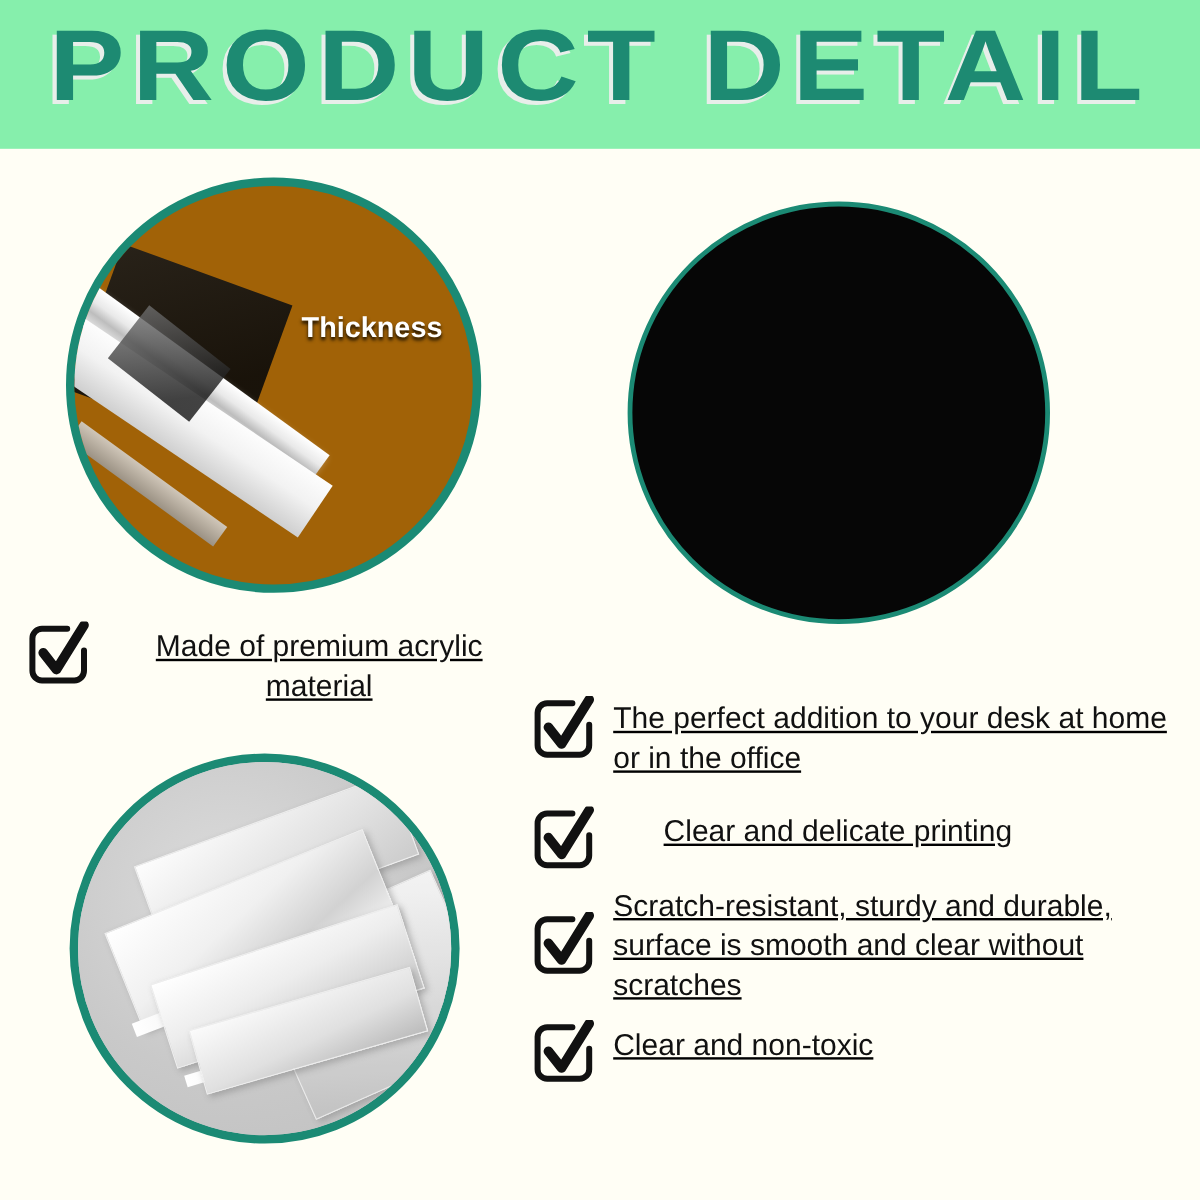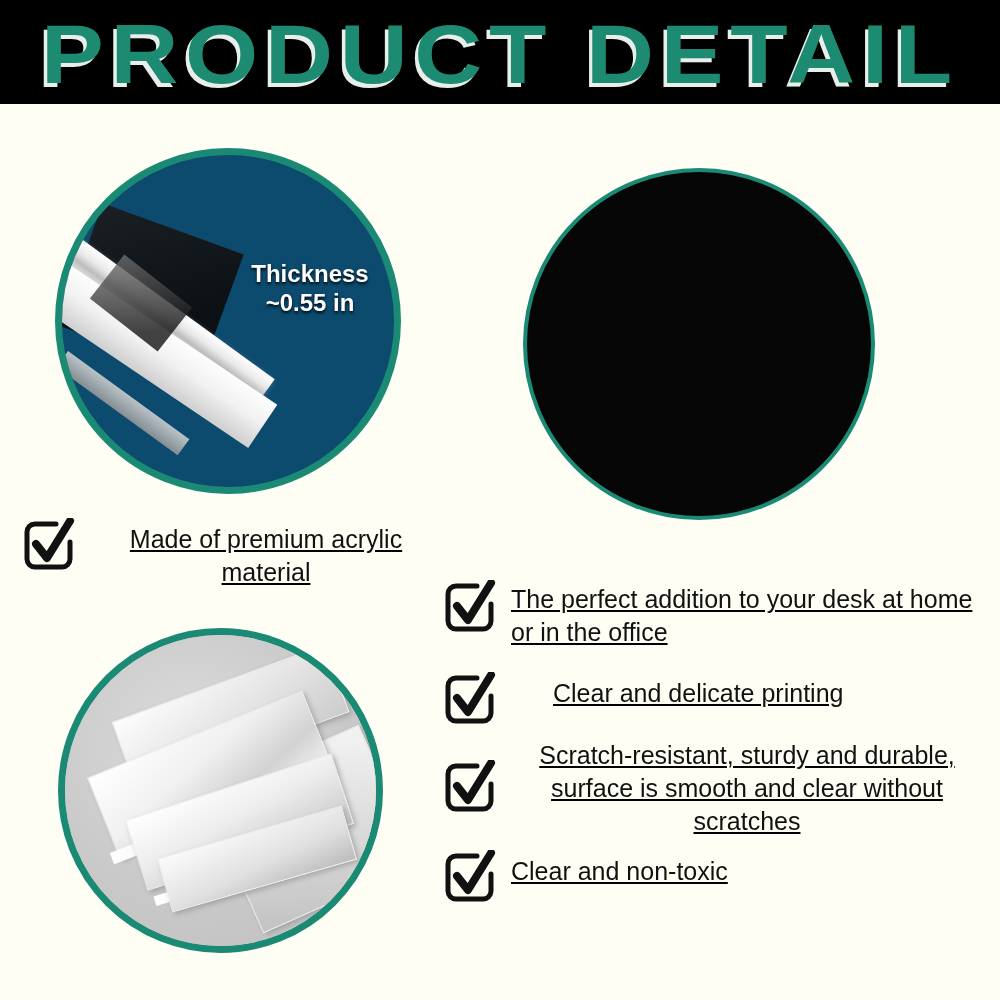--- a/index.html
+++ b/index.html
@@ -14,22 +14,22 @@
     overflow: hidden;
     position: relative;
   }
 
   
   .header-banner {
     position: absolute;
     left: 0;
     top: 0;
     width: 1000px;
-    height: 104px;
-    background: #000000;
+    height: 124px;
+    background: #86efac;
     overflow: hidden;
   }
   .header-title {
     position: absolute;
     left: 0;
     top: 6px;
     width: 1000px;
     text-align: center;
     font-family: "Liberation Sans", sans-serif;
     font-weight: bold;
@@ -50,21 +50,21 @@
     box-sizing: border-box;
     border: 7px solid #1b8a74;
     overflow: hidden;
   }
 
   #circle-thickness {
     left: 55px;
     top: 148px;
     width: 346px;
     height: 346px;
-    background: #0c4a6e;
+    background: #a16207;
   }
   
   .acrylic-bar {
     position: absolute;
     background: linear-gradient(180deg,#ffffff 0%,#e9e9e9 35%,#bdbdbd 60%,#f4f4f4 100%);
   }
   .bar-top {
     left: -30px;
     top: 48px;
     width: 300px;
@@ -200,42 +200,41 @@
     top: 518px;
     width: 420px;
   }
   #feature-0 .feature-text {
     text-align: center;
     width: 352px;
   }
 
   #feature-1 { left: 443px; top: 578px; width: 540px; justify-content: center; }
   #feature-2 { left: 443px; top: 672px; width: 540px; gap: 42px; }
-  #feature-3 { left: 443px; top: 734px; width: 540px; text-align: center; }
+  #feature-3 { left: 443px; top: 734px; width: 540px; }
   #feature-4 { left: 443px; top: 850px; width: 540px; }
 
   #feature-3 .check-icon { margin-top: 26px; }
   #feature-1 .check-icon { margin-top: 2px; }
 </style>
 </head>
 <body>
 
 <div class="header-banner">
   <div class="header-title">PRODUCT  DETAIL</div>
 </div>
 
 <div class="photo-circle" id="circle-thickness">
   <div class="bar-dark-wedge"></div>
   <div class="acrylic-bar bar-top"></div>
   <div class="acrylic-bar bar-front"></div>
   <div class="bar-glint"></div>
   <div class="acrylic-bar bar-lower"></div>
   <div class="thickness-label">
     <div>Thickness</div>
-    <div>~0.55 in</div>
   </div>
 </div>
 
 <div class="photo-circle" id="circle-black"></div>
 
 <div class="photo-circle" id="circle-sheets">
   <div class="sheet-bg"></div>
   <div class="sheet sheet-e"></div>
   <div class="sheet sheet-b"></div>
   <div class="sheet sheet-a"></div>

